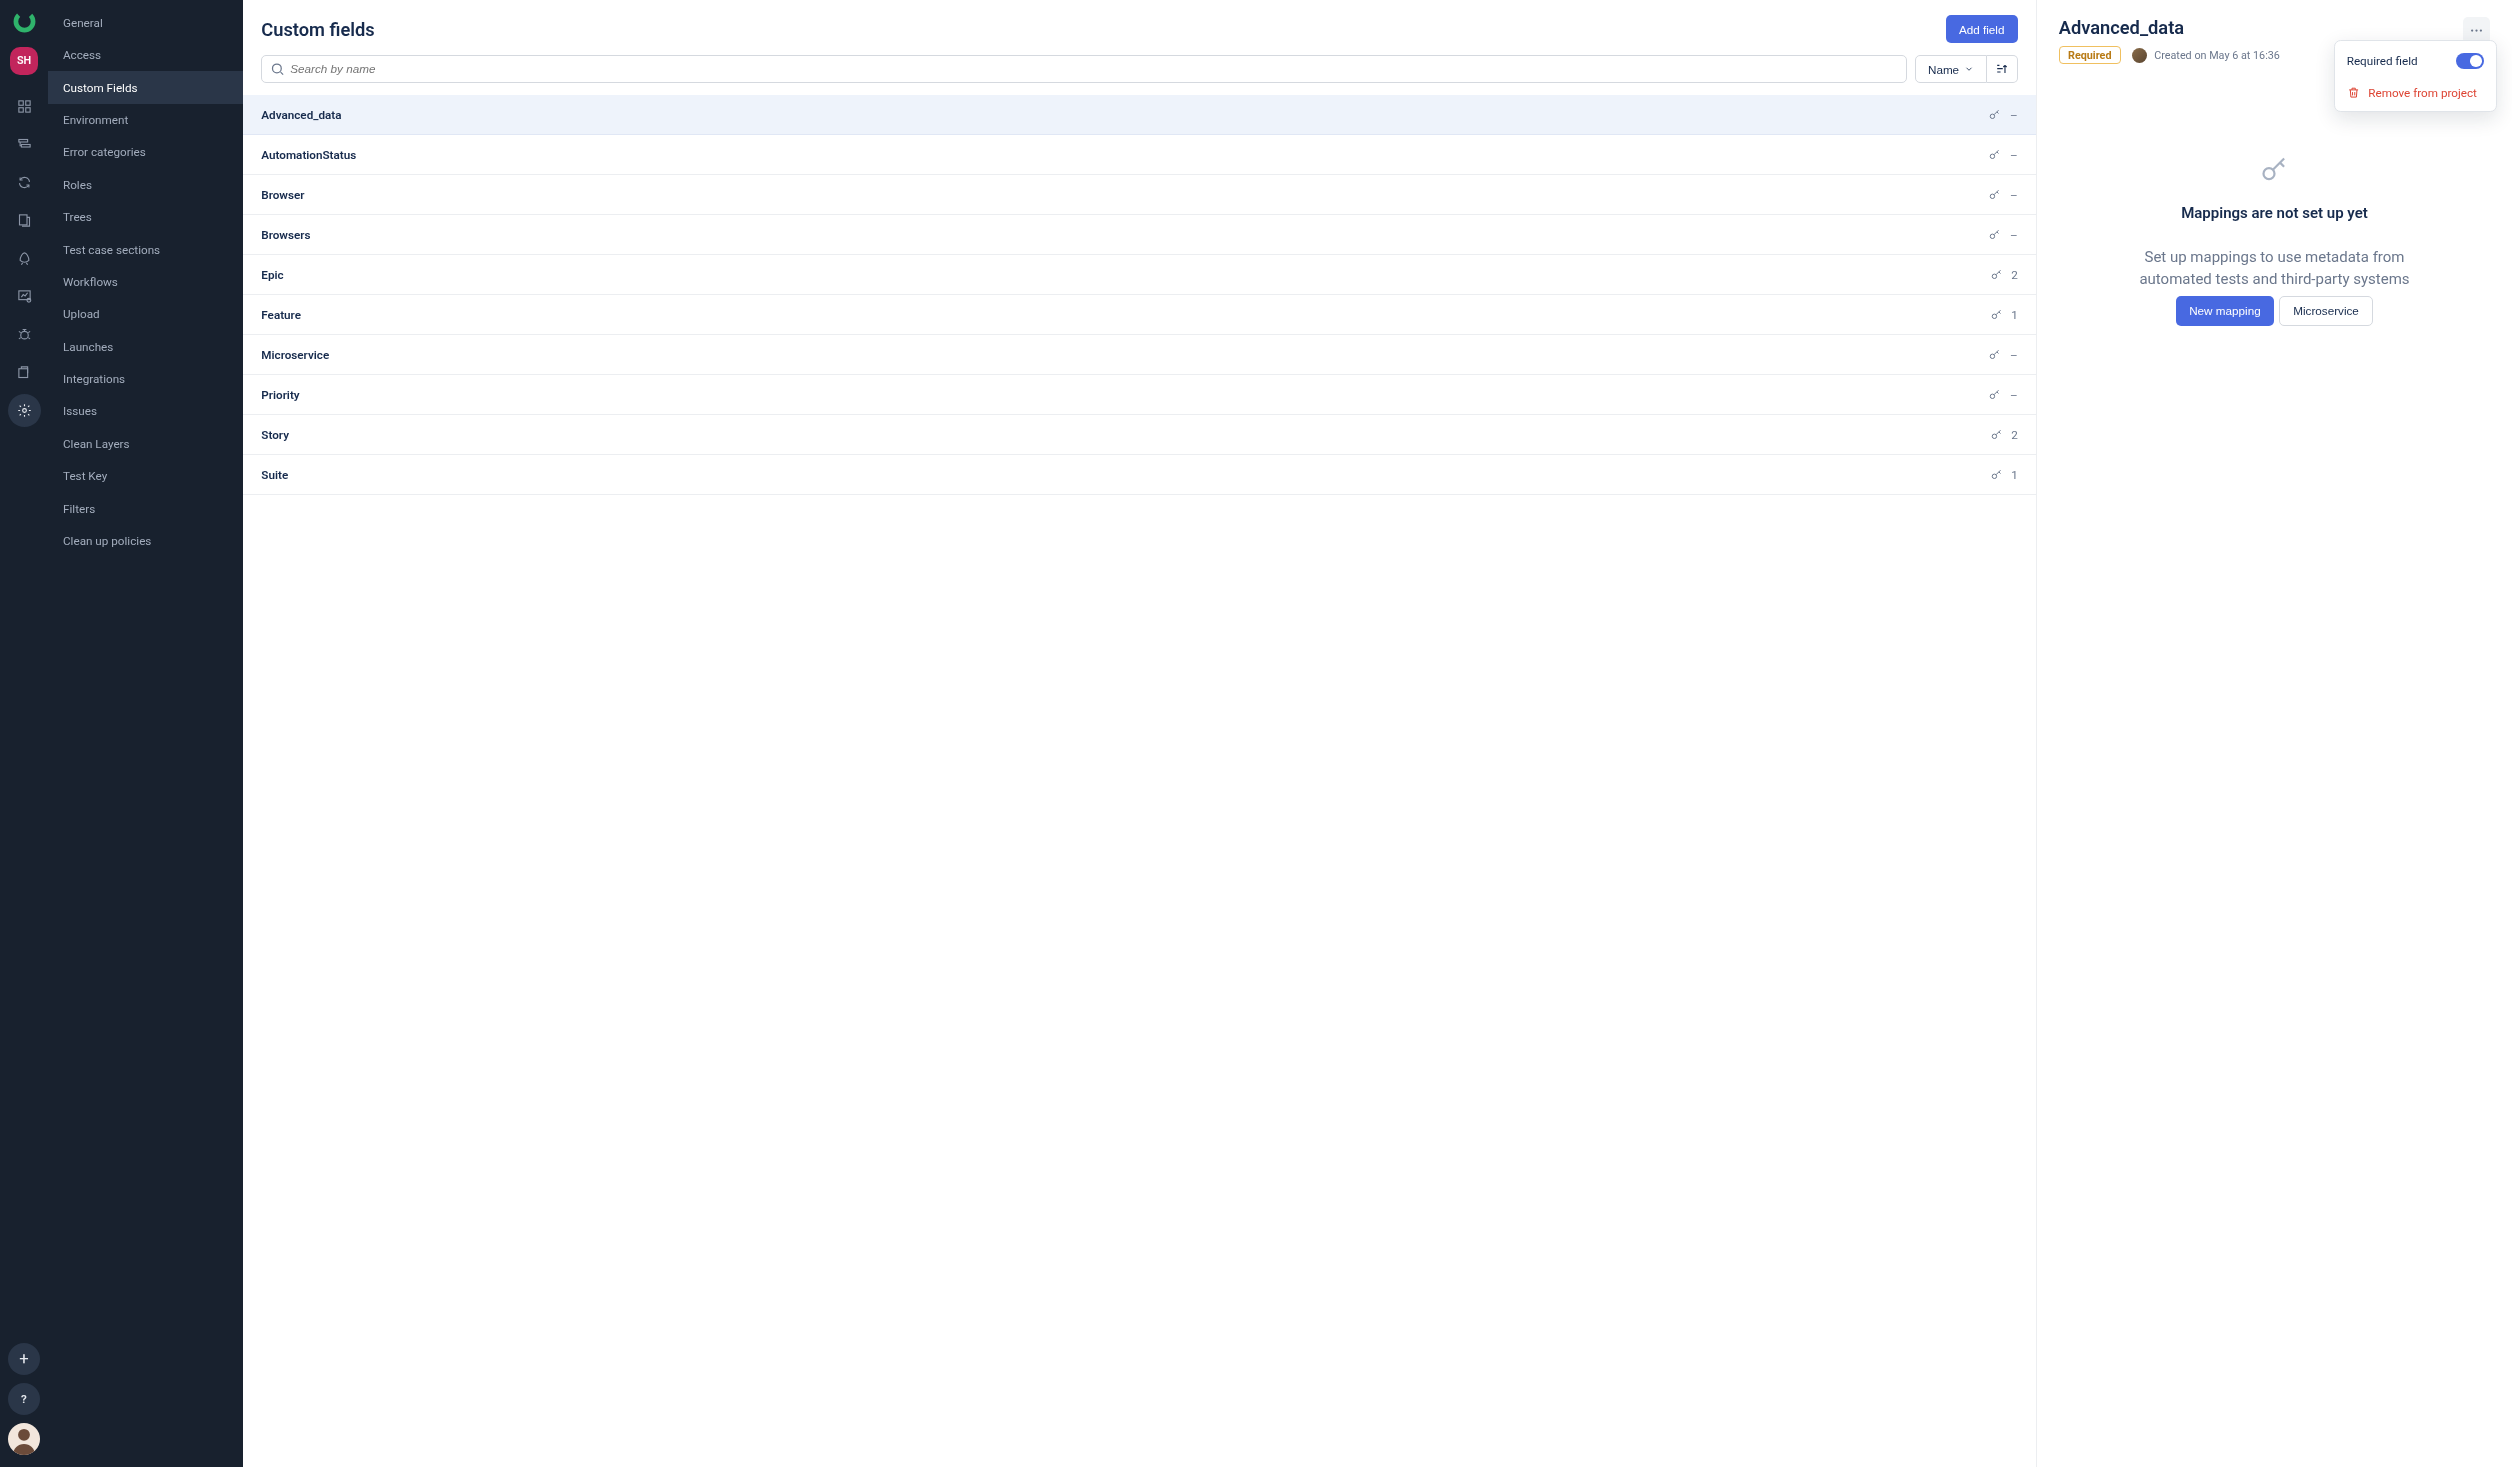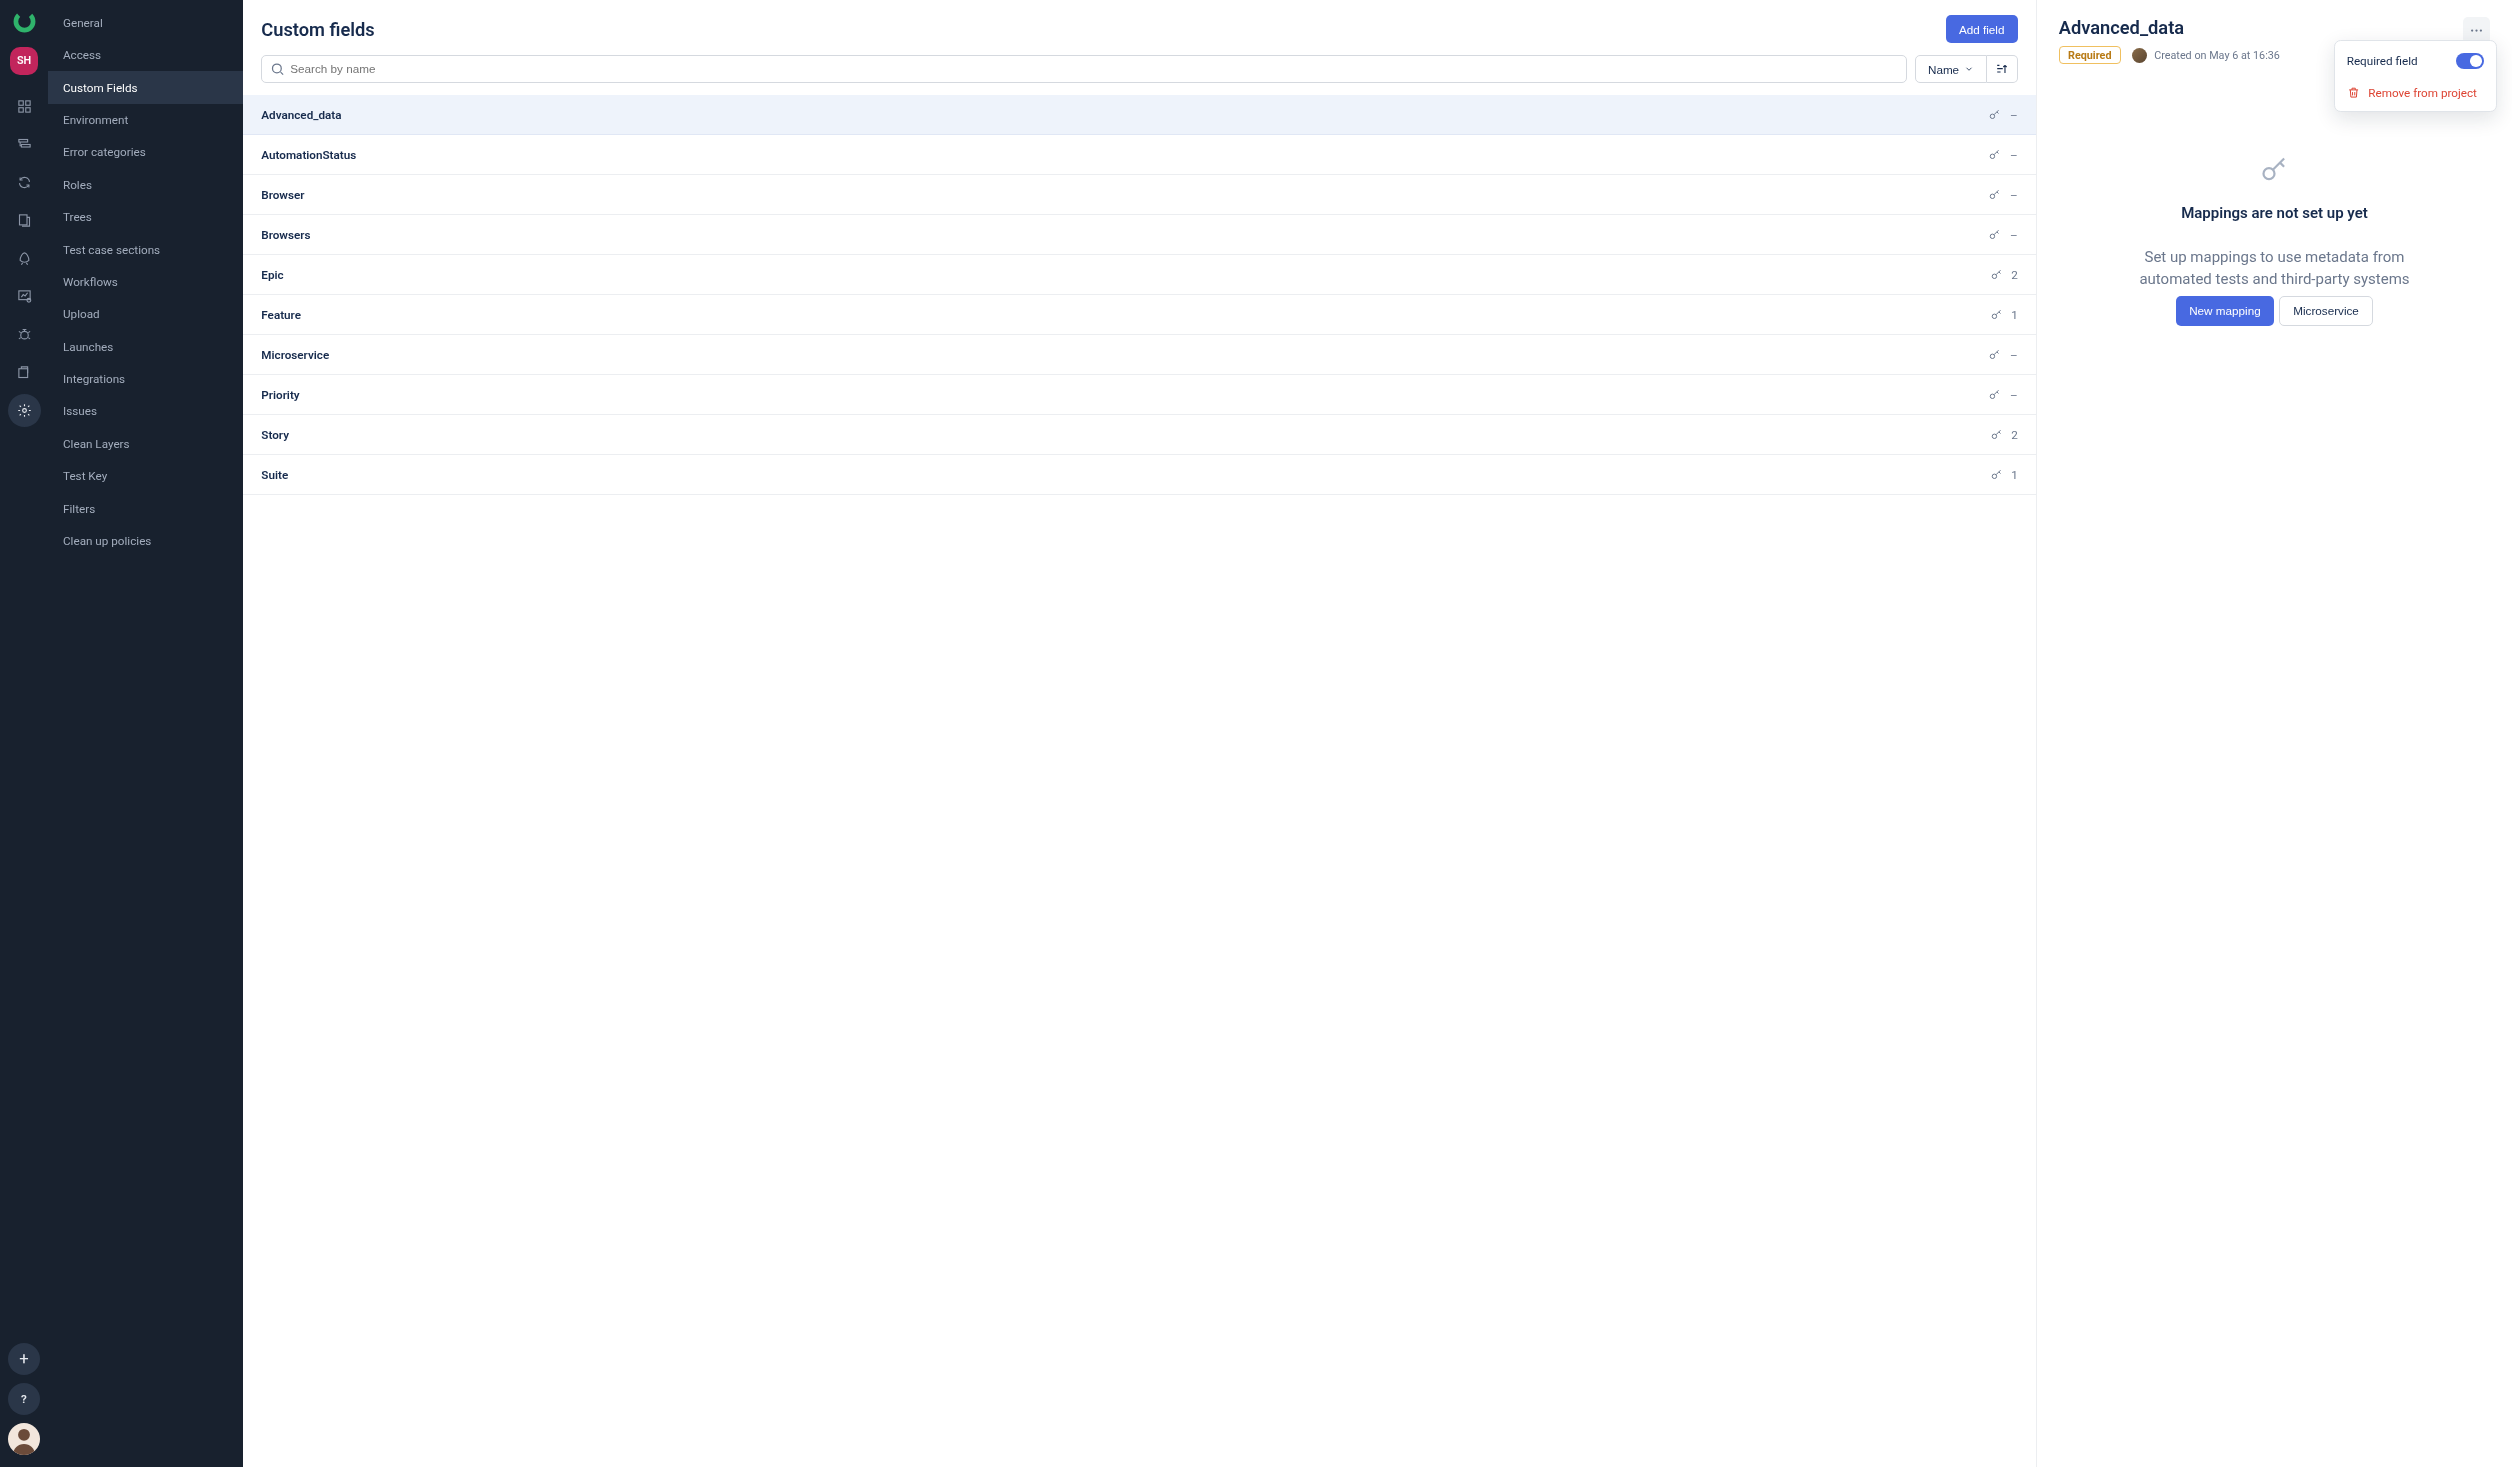--- a/index.html
+++ b/index.html
@@ -106,20 +106,21 @@
       display:flex; gap:8.3px;
     }
     .search-wrap {
       flex:1; position:relative;
     }
     .search-wrap svg { position:absolute; left:8.3px; top:50%; transform:translateY(-50%); color:#6b778c; }
     .search-input {
       width:100%; padding: 6.7px 10px 6.7px 28px;
       border:0.8px solid #d5d9df; border-radius:5px; font-size:11.7px;
       outline:none;
+      font-style:italic;
     }
     .sort-group { display:flex; }
     .sort-btn {
       border:0.8px solid #d5d9df; background:#fff; padding:6.7px 11.7px; font-size:11.7px;
       display:flex; align-items:center; gap:5px; cursor:pointer; color:#172b4d;
     }
     .sort-btn:first-child { border-radius:5px 0 0 5px; }
     .sort-btn:last-child { border-radius:0 5px 5px 0; border-left:none; padding:6.7px 8.3px;}
 
     .field-list { overflow-y:auto; }

